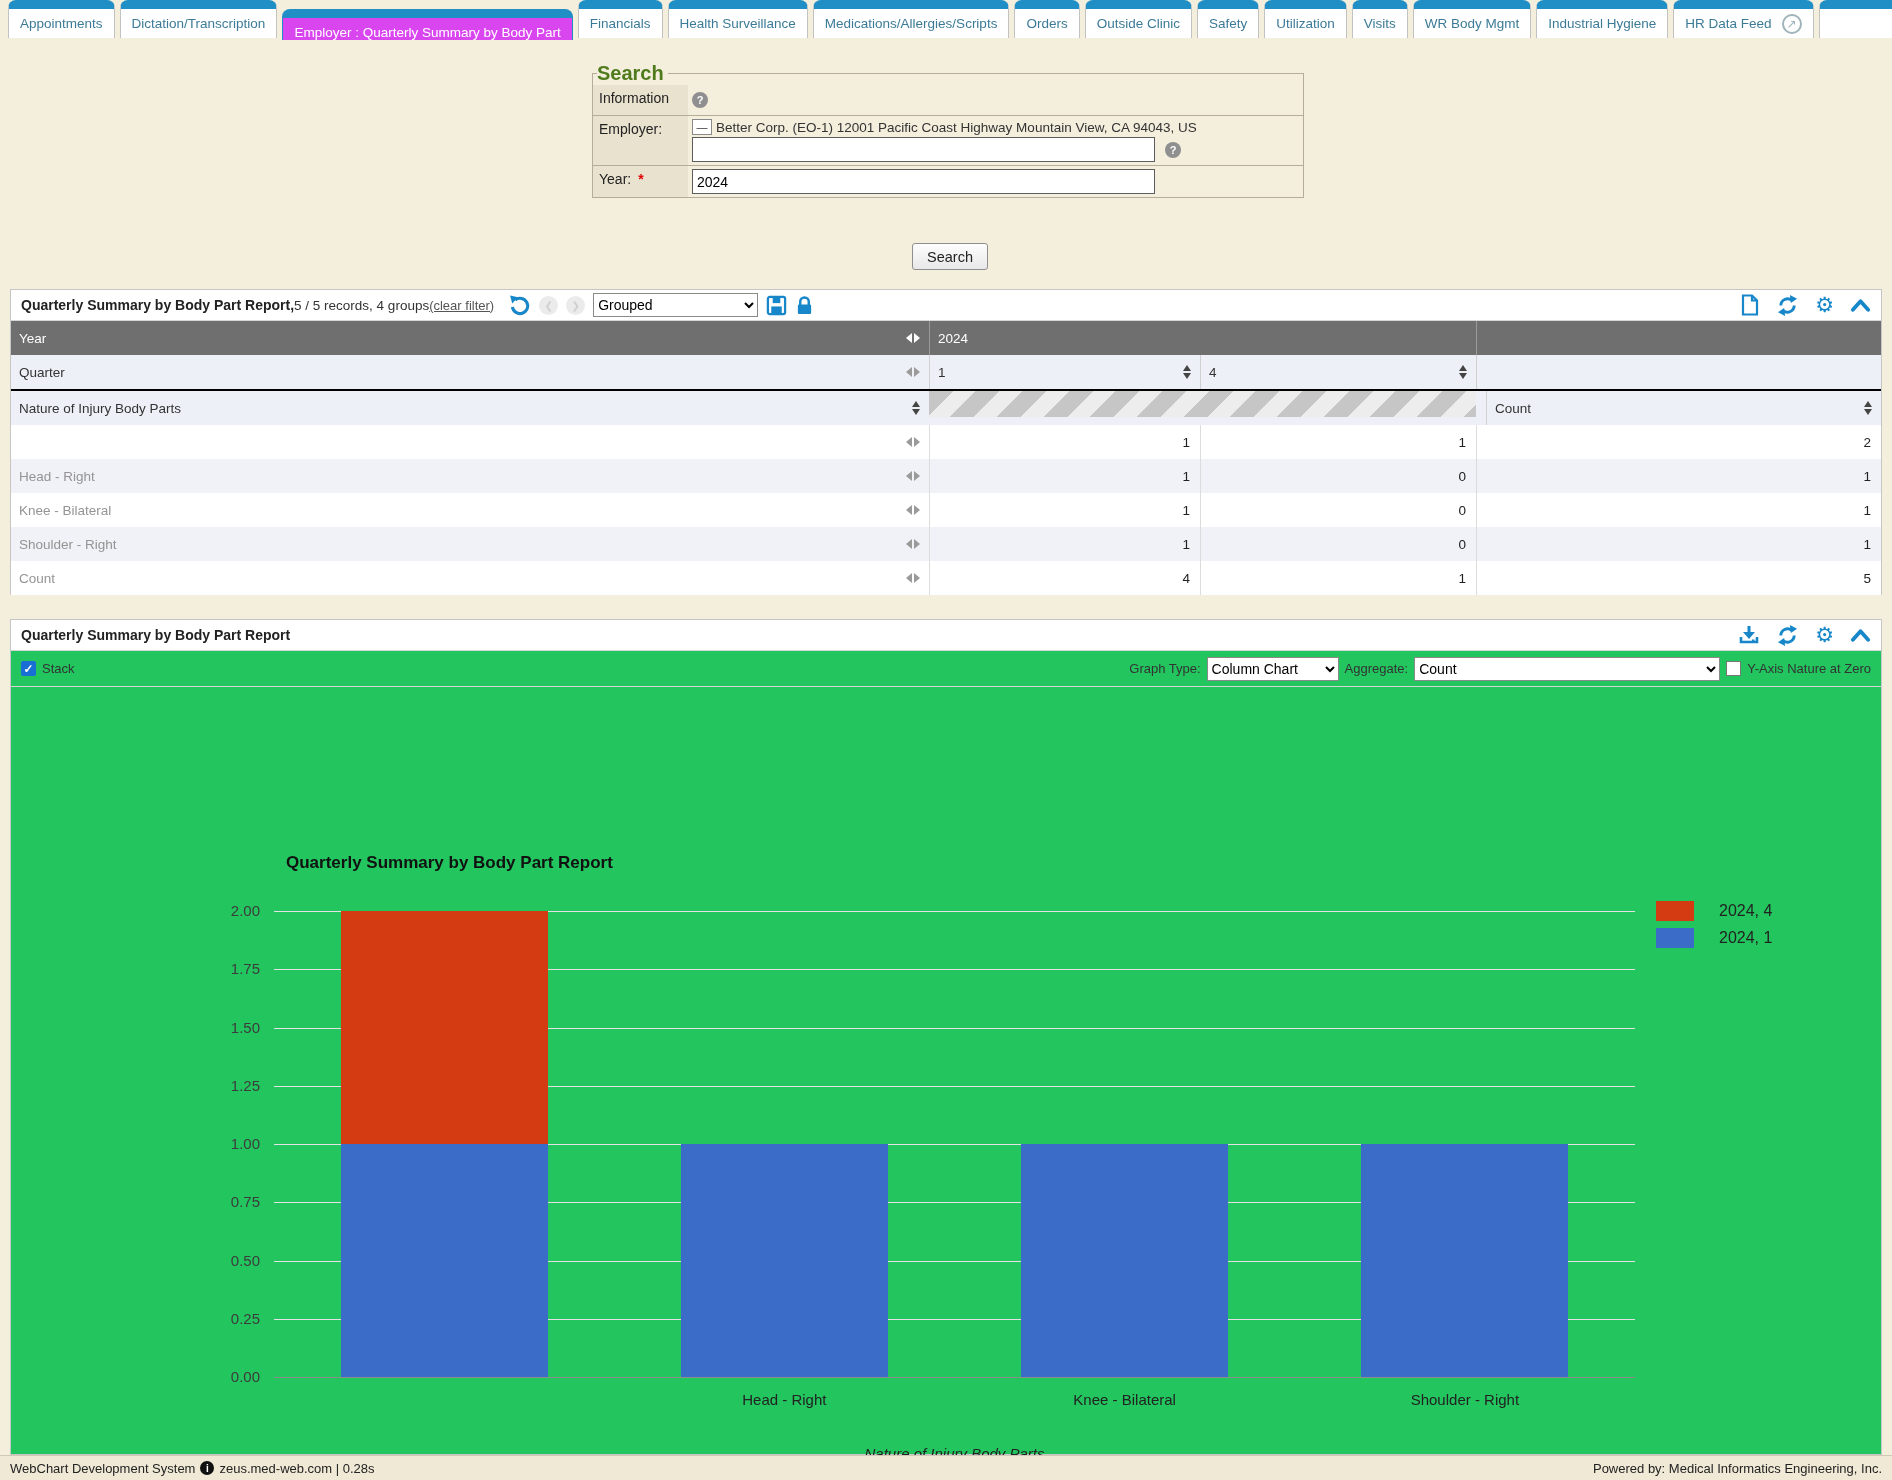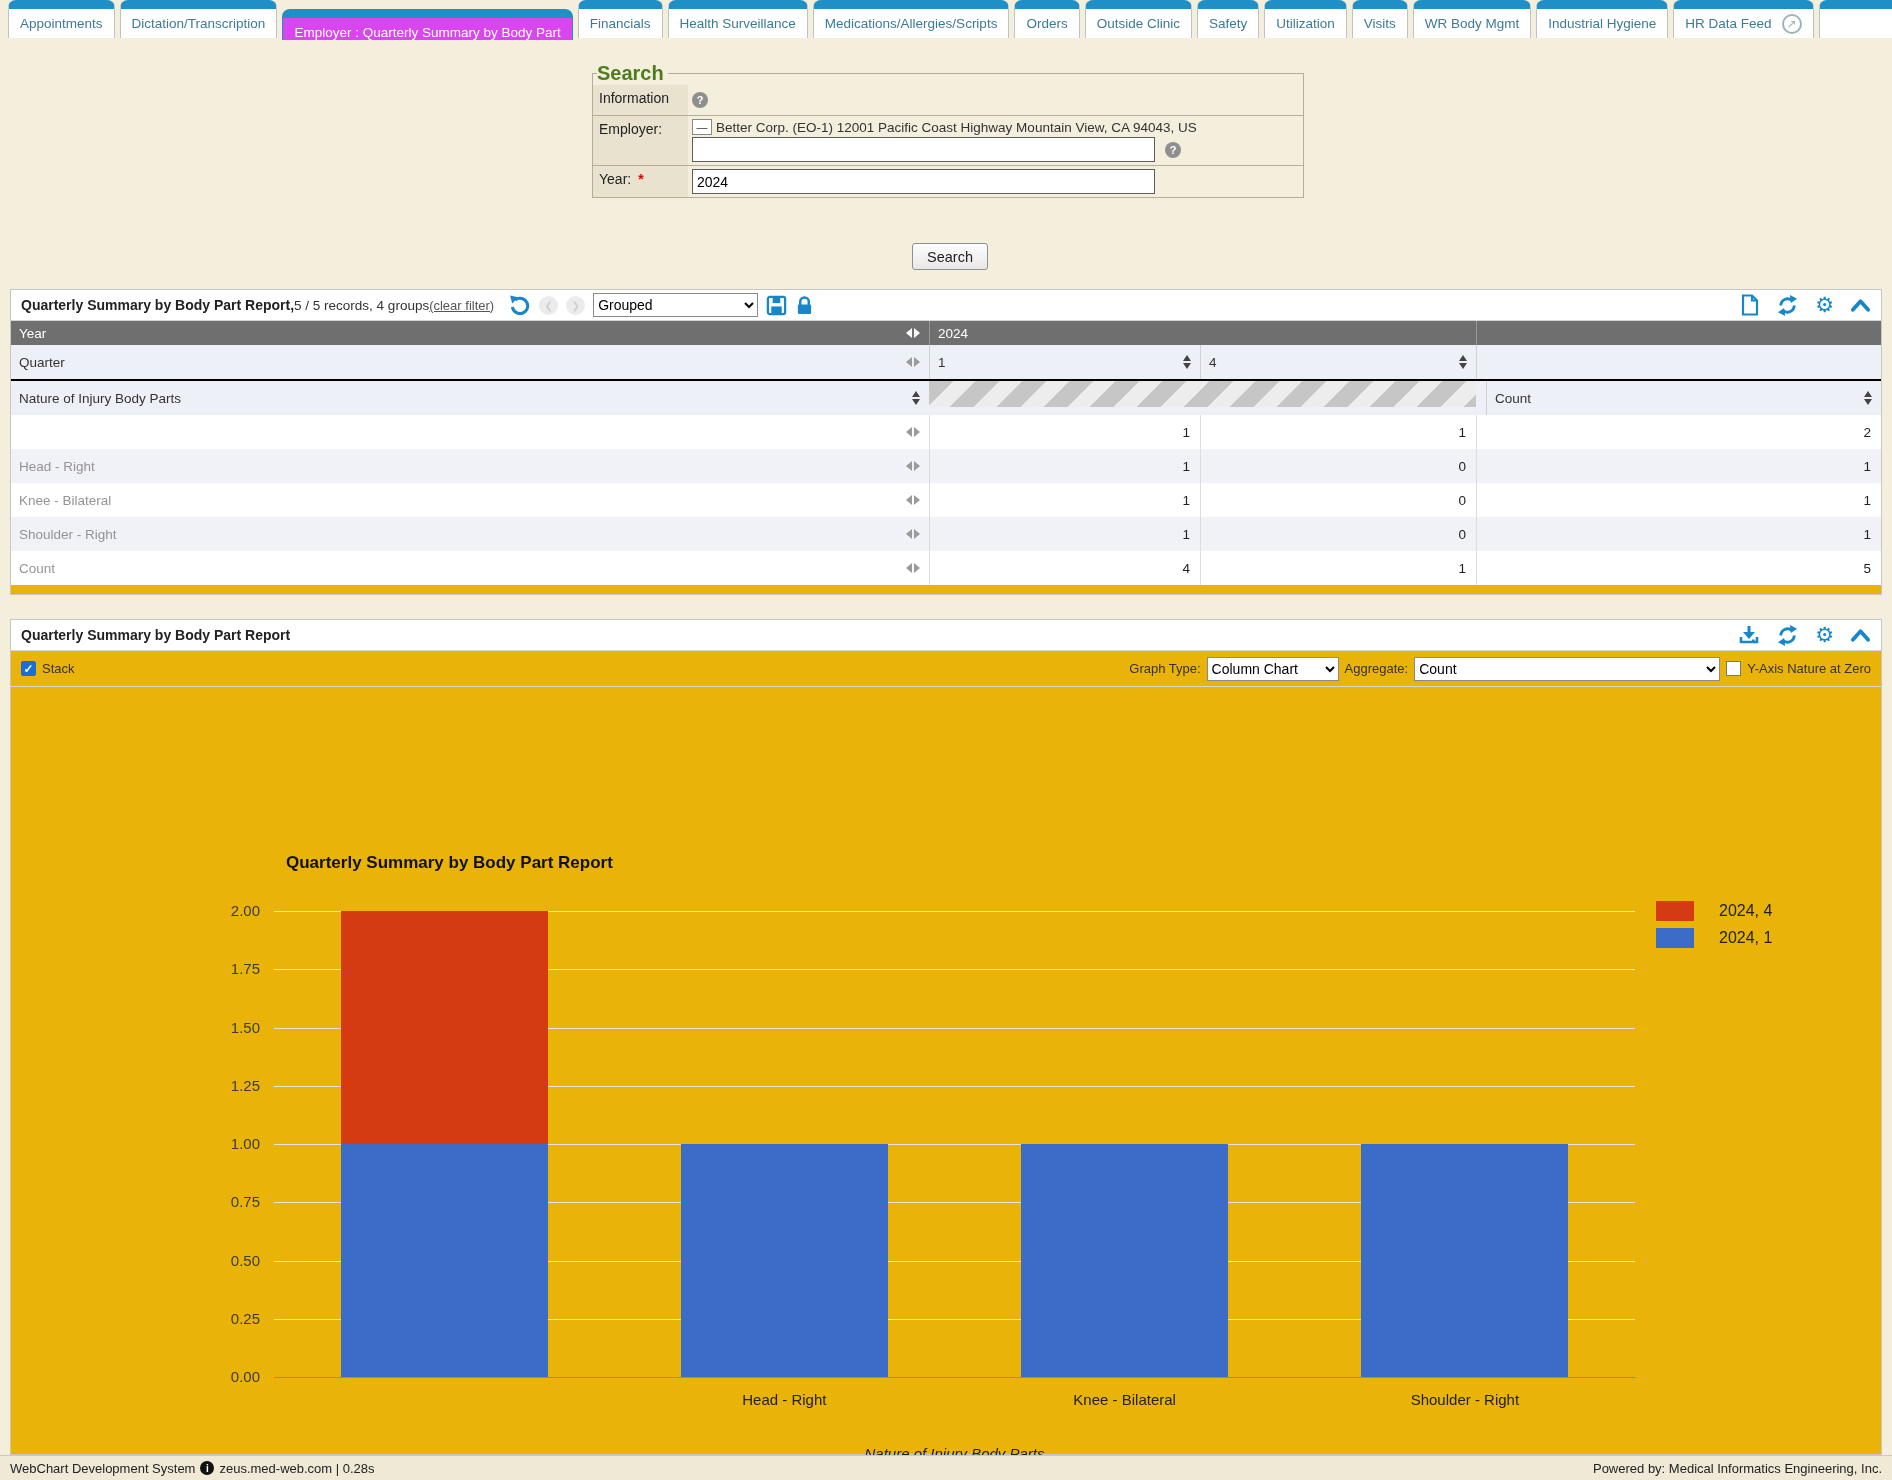--- a/index.html
+++ b/index.html
@@ -71,21 +71,21 @@
   #quarter-select { width:44px; }
   .req-star { color:#e00000; font-weight:bold; margin-left:3px; }
   #search-button {
     position:absolute; left:912px; top:243px; width:76px; height:27px;
     font-family:"Liberation Sans",sans-serif; font-size:14.5px; color:#222;
     background:linear-gradient(#fdfdfd,#e8e8e8); border:1px solid #8f8f8f; border-radius:3px;
     cursor:pointer;
   }
 
   
-  .panel { position:absolute; left:10px; width:1872px; background:#eab308; border:1px solid #c6c6c6; }
+  .panel { position:absolute; left:10px; width:1872px; background:#22c55e; border:1px solid #c6c6c6; }
   #table-panel { top:289px; height:306px; }
   #chart-panel { top:619px; height:836px; }
   .panel-header {
     height:31px; display:flex; align-items:center; padding:0 10px; background:#fff;
     border-bottom:1px solid #d6d6d6;
   }
   .panel-title { font-size:14px; font-weight:bold; color:#222; }
   .panel-subtitle { font-size:13.5px; color:#333; margin-left:0; }
   .clear-filter { font-size:13px; color:#555; text-decoration:underline; cursor:pointer; }
   .hdr-controls { display:flex; align-items:center; gap:8px; margin-left:14px; }
@@ -97,21 +97,21 @@
   }
   #grouped-select { width:165px; }
   .gear-glyph { color:#1787c9; font-size:21px; line-height:20px; }
 
   
   .trow { display:flex; width:100%; }
   .c1 { width:918px; flex:0 0 auto; display:flex; align-items:center; padding-left:8px; }
   .c2 { width:271px; flex:0 0 auto; display:flex; align-items:center; }
   .c3 { width:276px; flex:0 0 auto; display:flex; align-items:center; }
   .c4 { flex:1; display:flex; align-items:center; }
-  .row-year { background:#6f6f6f; color:#fff; height:24px; font-size:13.5px; }
+  .row-year { background:#6f6f6f; color:#fff; height:34px; font-size:13.5px; }
   .row-year .c2x { width:547px; flex:0 0 auto; display:flex; align-items:center; padding-left:8px; border-left:1px solid #9a9a9a; }
   .row-year .c4 { border-left:1px solid #9a9a9a; }
   .row-quarter { background:#eef0f7; height:34px; font-size:13.5px; }
   .row-quarter .c2, .row-quarter .c3, .row-quarter .c4 { border-left:1px solid #d0d0d0; padding-left:8px; }
   .row-nature { background:#eef0f7; height:36px; border-top:2px solid #000; font-size:13.5px; }
   .row-nature .hatch {
     width:547px; height:26px; margin:0 10px 0 0; flex:0 0 auto;
     background:repeating-linear-gradient(135deg,#c6c6c6 0 17px,#ededed 17px 33px);
   }
   .row-nature .c4 { border-left:1px solid #d0d0d0; padding-left:8px; }

